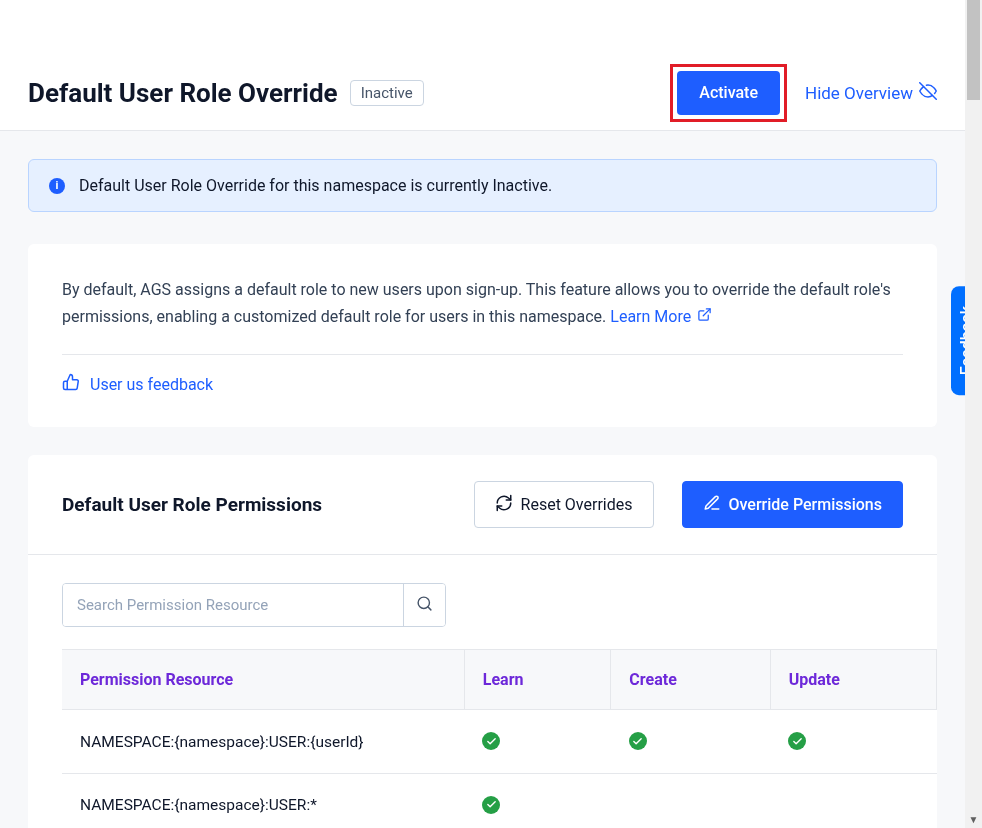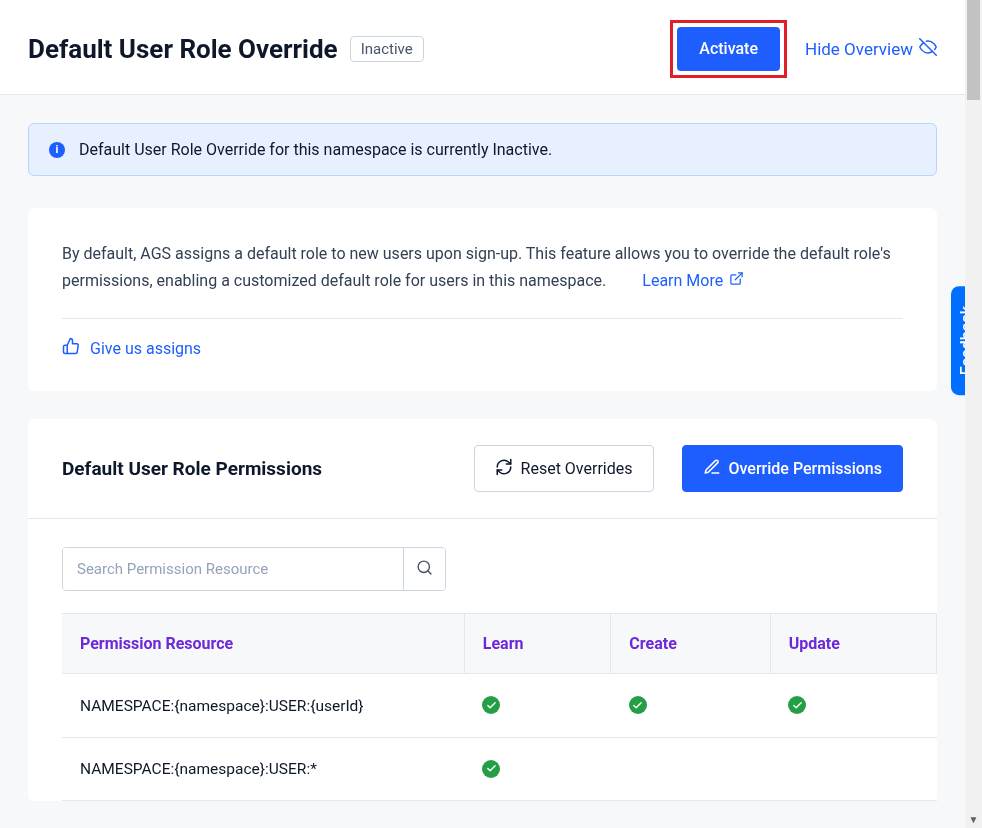--- a/index.html
+++ b/index.html
@@ -1,42 +1,42 @@
 <!DOCTYPE html>
 <html><head>
   <meta charset="utf-8">
   <style>
     * { box-sizing: border-box; margin: 0; padding: 0; font-family: -apple-system, BlinkMacSystemFont, "Segoe UI", Roboto, Helvetica, Arial, sans-serif; }
     body { background: #fff; width: 982px; height: 828px; overflow: hidden; position: relative; }
 
     .viewport { width: 965px; height: 828px; overflow-y: scroll; position: relative; }
 
     
-    .header { background: #fff; padding: 20px 28px 16px 28px; display: flex; align-items: center; justify-content: space-between; border-bottom: 1px solid #e5e7eb; }
+    .header { background: #fff; padding: 20px 28px 8px 28px; display: flex; align-items: center; justify-content: space-between; border-bottom: 1px solid #e5e7eb; margin-top: 44px; }
     .header-left { display: flex; align-items: center; gap: 12px; }
     .page-title { font-size: 26px; font-weight: 700; color: #0f172a; }
     .status-badge { border: 1px solid #cbd5e1; border-radius: 4px; padding: 3px 10px; font-size: 15px; color: #475569; }
     .header-right { display: flex; align-items: center; gap: 18px; }
 
     .highlight-box { border: 3px solid #e11d27; padding: 4px; }
     .btn { cursor: pointer; border-radius: 4px; font-size: 16px; line-height: 1; padding: 12px 20px; display: inline-flex; align-items: center; gap: 8px; white-space: nowrap; }
     .btn-primary { background: #1e5eff; border: 2px solid #1e5eff; color: #fff; font-weight: 500; }
     .btn-outline { background: #fff; border: 1px solid #cbd5e1; color: #0f172a; }
     .hide-link { color: #1e5eff; font-size: 17px; display: inline-flex; align-items: center; gap: 6px; cursor: pointer; }
 
     
     .body { background: #f7f8fa; padding: 28px 28px 60px 28px; min-height: 900px; }
 
     .alert { background: #e6f0ff; border: 1px solid #b9d4ff; border-radius: 6px; padding: 16px 20px; display: flex; align-items: center; gap: 14px; color: #0f172a; font-size: 16px; }
     .info-circle { width: 16px; height: 16px; border-radius: 50%; background: #1e5eff; display: inline-flex; align-items: center; justify-content: center; color: #fff; font-size: 11px; font-weight: bold; flex-shrink: 0; }
 
     .card { background: #fff; border-radius: 6px; padding: 32px 34px; margin-top: 32px; }
     .card h2 { font-size: 22px; font-weight: 700; color: #0f172a; margin-bottom: 10px; }
     .overview-text { font-size: 16px; color: #334155; line-height: 1.7; }
-    .learn-more { color: #1e5eff; text-decoration: none; display: inline-flex; align-items: center; gap: 6px; margin-left: 32px; }
+    .learn-more { color: #1e5eff; text-decoration: none; display: inline-flex; align-items: center; gap: 6px; }
     .divider { border: none; border-top: 1px solid #e5e7eb; margin: 24px 0 18px 0; }
     .feedback-link { color: #1e5eff; font-size: 16px; display: inline-flex; align-items: center; gap: 10px; cursor: pointer; }
 
     
     .perm-card { background: #fff; border-radius: 6px; margin-top: 28px; }
     .perm-header { padding: 26px 34px; display: flex; align-items: center; justify-content: space-between; border-bottom: 1px solid #e5e7eb; }
     .perm-title { font-size: 19px; font-weight: 700; color: #0f172a; }
     .perm-actions { display: flex; gap: 28px; }
 
     .search-row { padding: 28px 34px 22px 34px; }
@@ -110,21 +110,21 @@
           </span>
         </a>
       </p>
       <hr class="divider">
       <a class="feedback-link">
         <span>
           <svg width="18" height="18" viewBox="0 0 24 24" fill="none" stroke="#1e5eff" stroke-width="2" stroke-linecap="round" stroke-linejoin="round">
               <path d="M14 9V5a3 3 0 0 0-3-3l-4 9v11h11.28a2 2 0 0 0 2-1.7l1.38-9a2 2 0 0 0-2-2.3zM7 22H4a2 2 0 0 1-2-2v-7a2 2 0 0 1 2-2h3"></path>
             </svg>
         </span>
-        <span>Give us assigns</span>
+        <span>User us feedback</span>
       </a>
     </div>
 
     <div class="perm-card">
       <div class="perm-header">
         <div class="perm-title">Default User Role Permissions</div>
         <div class="perm-actions">
           <button class="btn btn-outline">
             <span>
               <svg width="18" height="18" viewBox="0 0 24 24" fill="none" stroke="#0f172a" stroke-width="2" stroke-linecap="round" stroke-linejoin="round">

